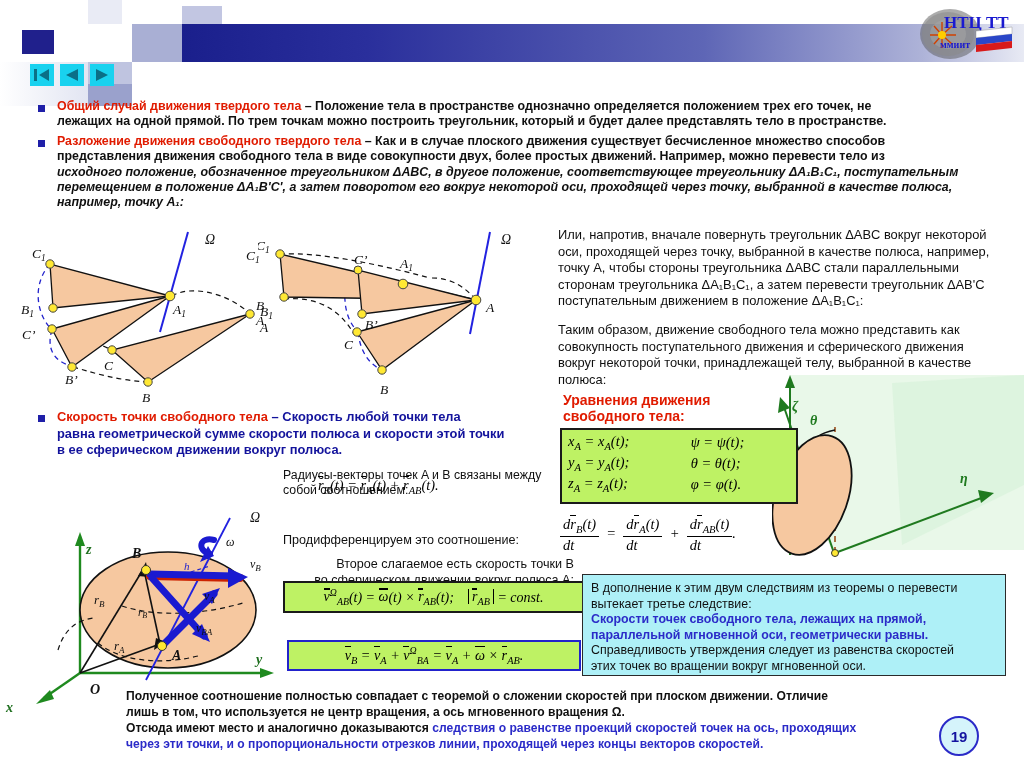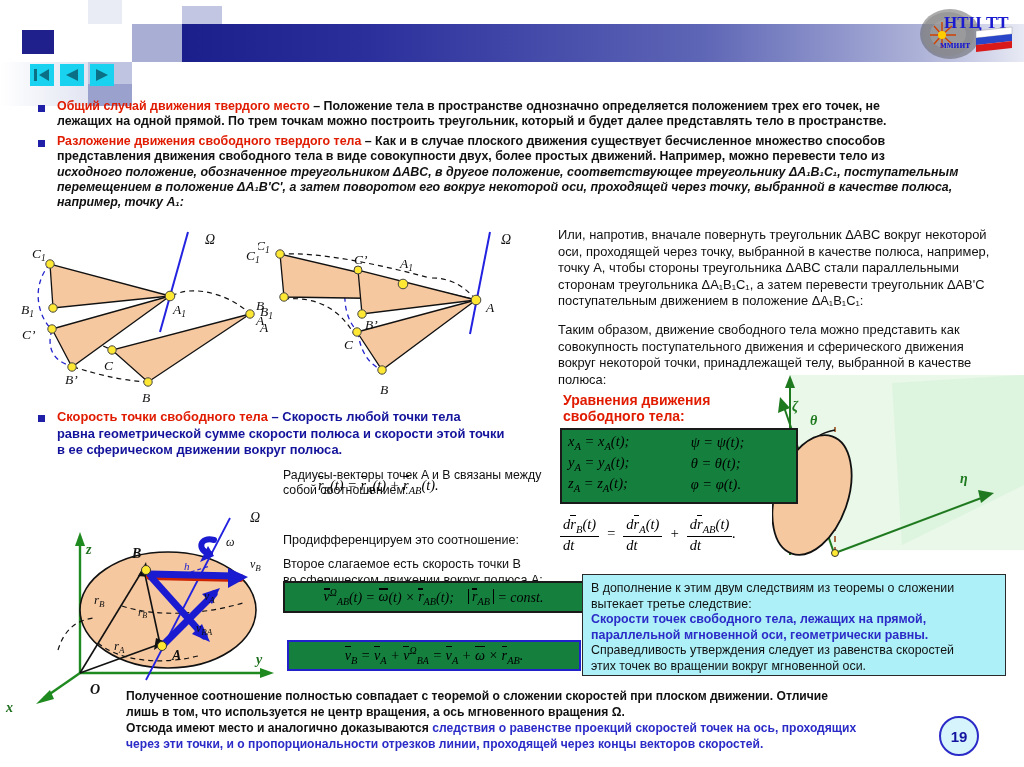--- a/index.html
+++ b/index.html
@@ -57,28 +57,28 @@
 
   .rtxt{position:absolute;left:558px;top:227px;width:452px;font-size:12.9px;line-height:16.6px;color:#101010;}
   .rtxt p{margin:0 16px 12px 0;}
 
   .vel-block{position:absolute;left:30px;top:409px;width:520px;}
   .vel-block .btext{font-size:12.9px;line-height:16.5px;}
   .vel-block .blue{color:#13139c;}
 
   .mid1{position:absolute;left:283px;top:468px;width:290px;font-size:12.3px;line-height:15.4px;color:#101010;}
   .mid2{position:absolute;left:283px;top:533px;width:300px;font-size:12.6px;line-height:15.8px;color:#101010;}
-  .mid3{position:absolute;left:283px;top:557px;width:300px;font-size:12.6px;line-height:15.8px;color:#101010;}
+  .mid3{position:absolute;left:274px;top:557px;width:300px;font-size:12.6px;line-height:15.8px;color:#101010;text-align:right;}
 
   .bottom-txt{position:absolute;left:126px;top:688px;width:884px;font-size:12.1px;line-height:16px;color:#101010;font-weight:bold;}
   .bottom-txt .blue{color:#2b2bc8;}
 
   
   .eqbox{
-    position:absolute;background:#15803d;border:2px solid #1a1a1a;
+    position:absolute;background:#bef264;border:2px solid #1a1a1a;
     font-family:"Liberation Serif", serif;font-style:italic;
   }
   .eqbox.blue-br{border:2px solid #2222cc;}
   .eq-title{
     position:absolute;left:563px;top:392px;width:190px;
     font-size:14px;font-weight:bold;color:#e01b00;line-height:16px;
   }
   .eq1{left:560px;top:428px;width:238px;height:76px;padding:2px 6px;box-sizing:border-box;}
   .eq1 table{width:100%;border-collapse:collapse;font-size:14.5px;}
   .eq1 td{padding:1px 0;white-space:nowrap;}
@@ -180,21 +180,21 @@
       <svg width="20" height="16" viewBox="0 0 20 16">
         <path d="M4 2 L4 14 L16 8 Z" fill="#0b6f86"></path>
       </svg>
     </div>
   </div>
 
   <div class="bullet-block">
     <div class="brow">
       <div class="bsq"></div>
       <div class="btext">
-        <span class="red">Общий случай движения твердого место</span><span> – Положение тела в пространстве однозначно определяется положением трех его точек, не</span><br>
+        <span class="red">Общий случай движения твердого тела</span><span> – Положение тела в пространстве однозначно определяется положением трех его точек, не</span><br>
         <span>лежащих на одной прямой. По трем точкам можно построить треугольник, который и будет далее представлять тело в пространстве.</span>
       </div>
     </div>
     <div class="brow">
       <div class="bsq"></div>
       <div class="btext">
         <span class="red">Разложение движения свободного твердого тела</span><span> – Как и в случае плоского движения существует бесчисленное множество способов</span><br>
         <span>представления движения свободного тела в виде совокупности двух, более простых движений. Например, можно перевести тело из</span><br>
         <span class="it">исходного положение, обозначенное треугольником ΔABC, в другое положение, соответствующее треугольнику ΔA₁B₁C₁, поступательным</span><br>
         <span class="it">перемещением в положение ΔA₁B'C', а затем поворотом его вокруг некоторой оси, проходящей через точку, выбранной в качестве полюса,</span><br>
@@ -453,21 +453,21 @@
 
       <circle cx="118" cy="72" r="4.5" fill="#ffe833" stroke="#333"></circle>
       <circle cx="134" cy="148" r="4.5" fill="#ffe833" stroke="#333"></circle>
       <text x="104" y="60" font-size="14" font-weight="bold" font-style="italic" fill="#111">B</text>
       <text x="144" y="162" font-size="14" font-weight="bold" font-style="italic" fill="#111">A</text>
     </svg>
   </div>
   <div style="position:absolute;left:6px;top:700px;font-size:14px;font-style:italic;font-weight:bold;color:#1f6f1f;font-family:'Liberation Serif',serif;">x</div>
 
   <div class="callout">
-    <span>В дополнение к этим двум следствиям из теоремы о сложении</span><br>
+    <span>В дополнение к этим двум следствиям из теоремы о перевести</span><br>
     <span>вытекает третье следствие:</span><br>
     <span class="blue">Скорости точек свободного тела, лежащих на прямой,</span><br>
     <span class="blue">параллельной мгновенной оси, геометрически равны.</span><br>
     <span>Справедливость утверждения следует из равенства скоростей</span><br>
     <span>этих точек во вращении вокруг мгновенной оси.</span>
   </div>
 
   <div class="bottom-txt">
     <span>Полученное соотношение полностью совпадает с теоремой о сложении скоростей при плоском движении. Отличие</span><br>
     <span>лишь в том, что используется не центр вращения, а ось мгновенного вращения Ω.</span><br>

